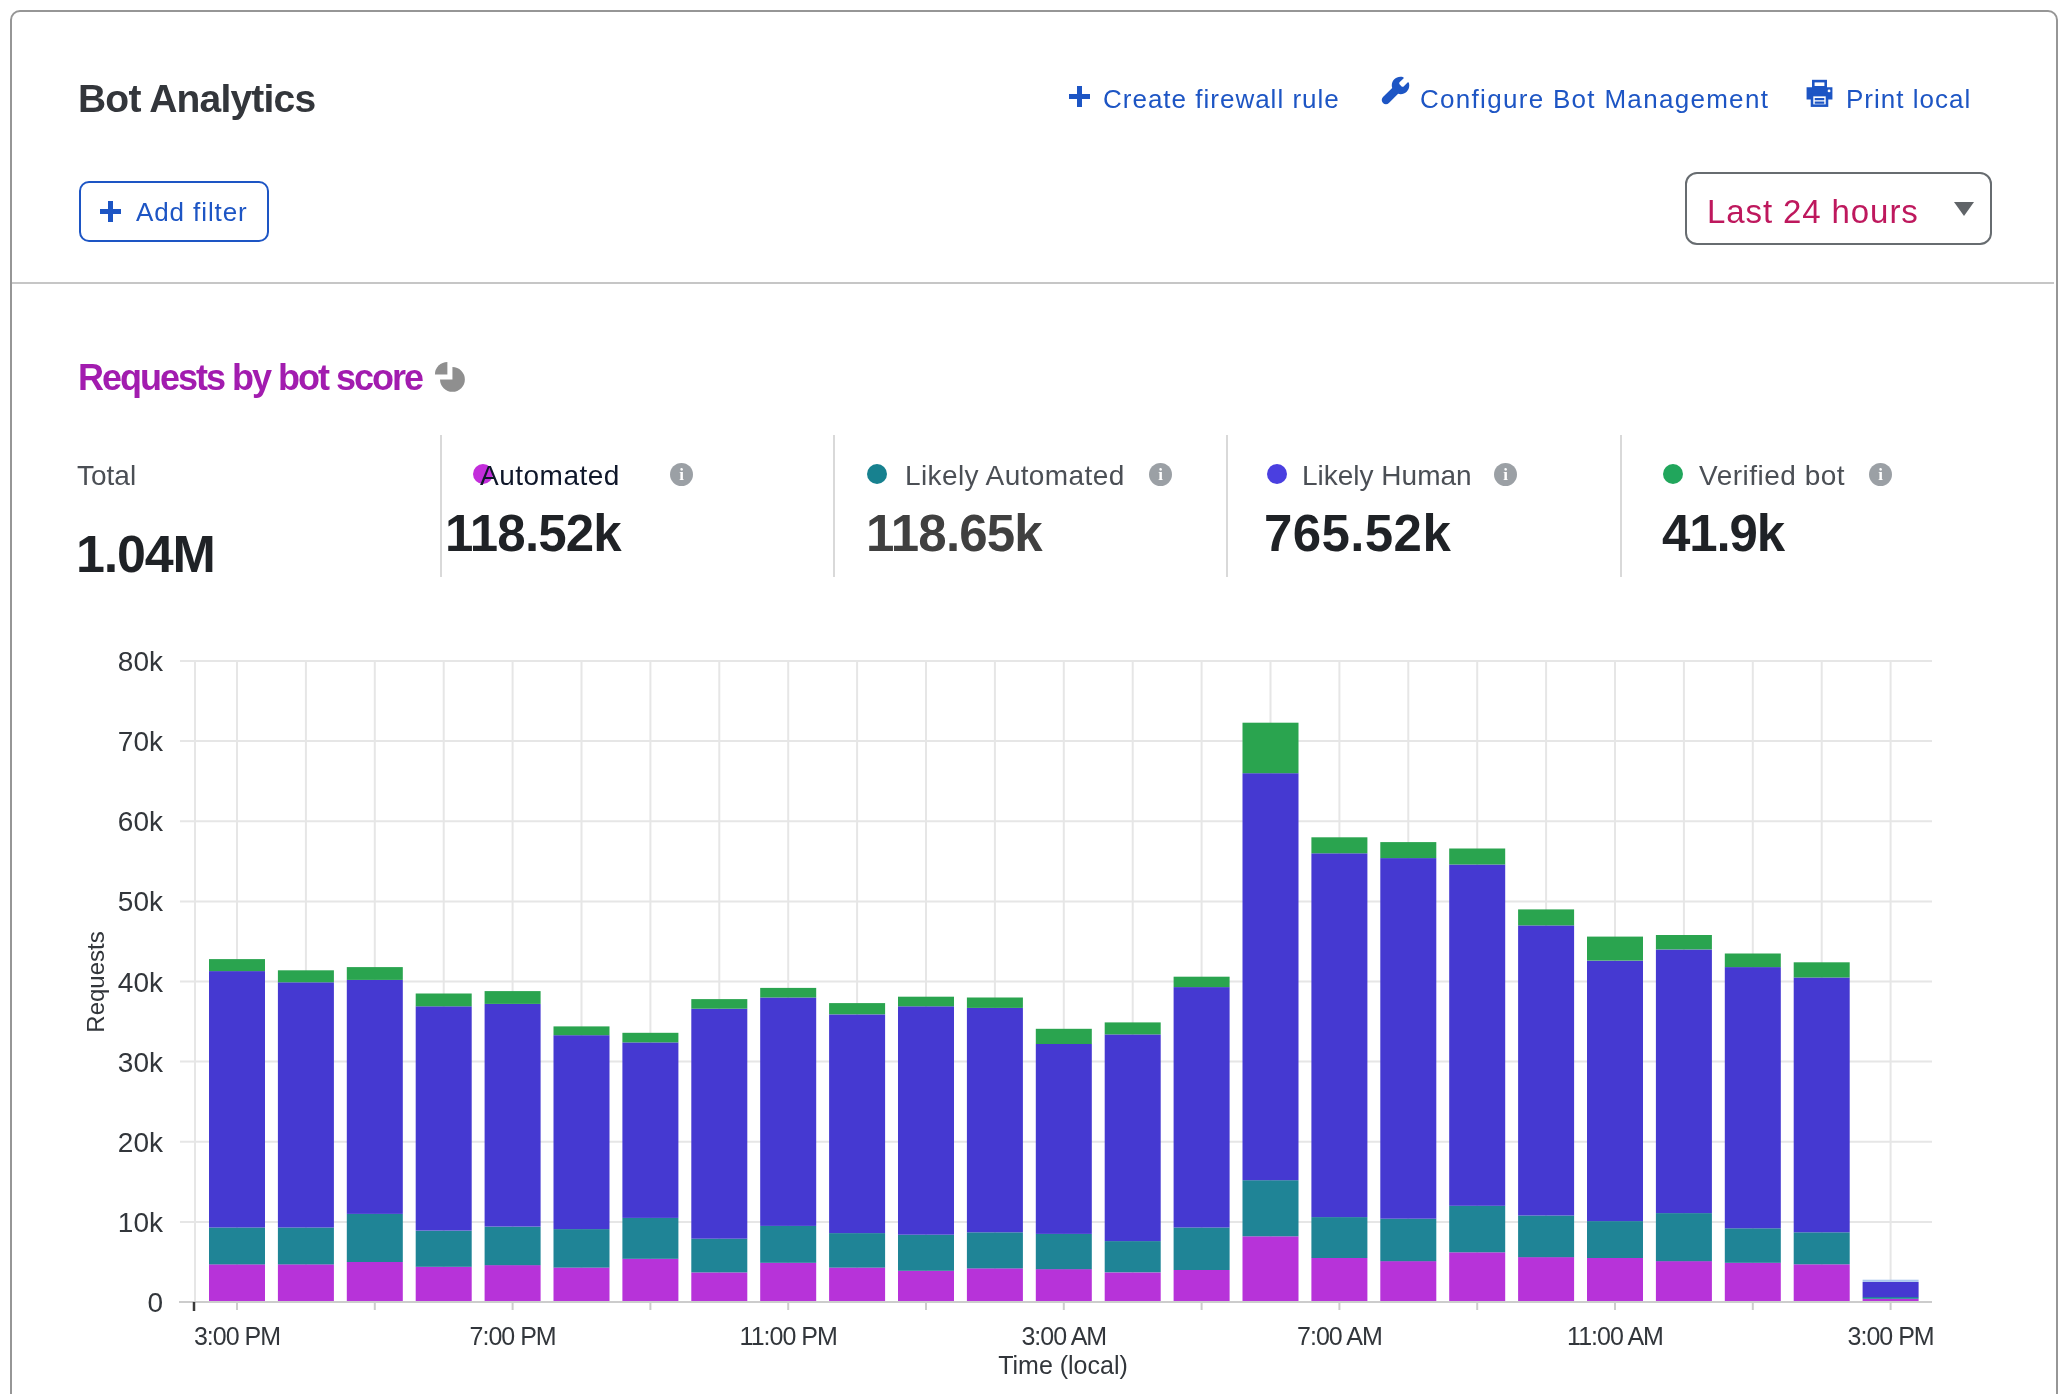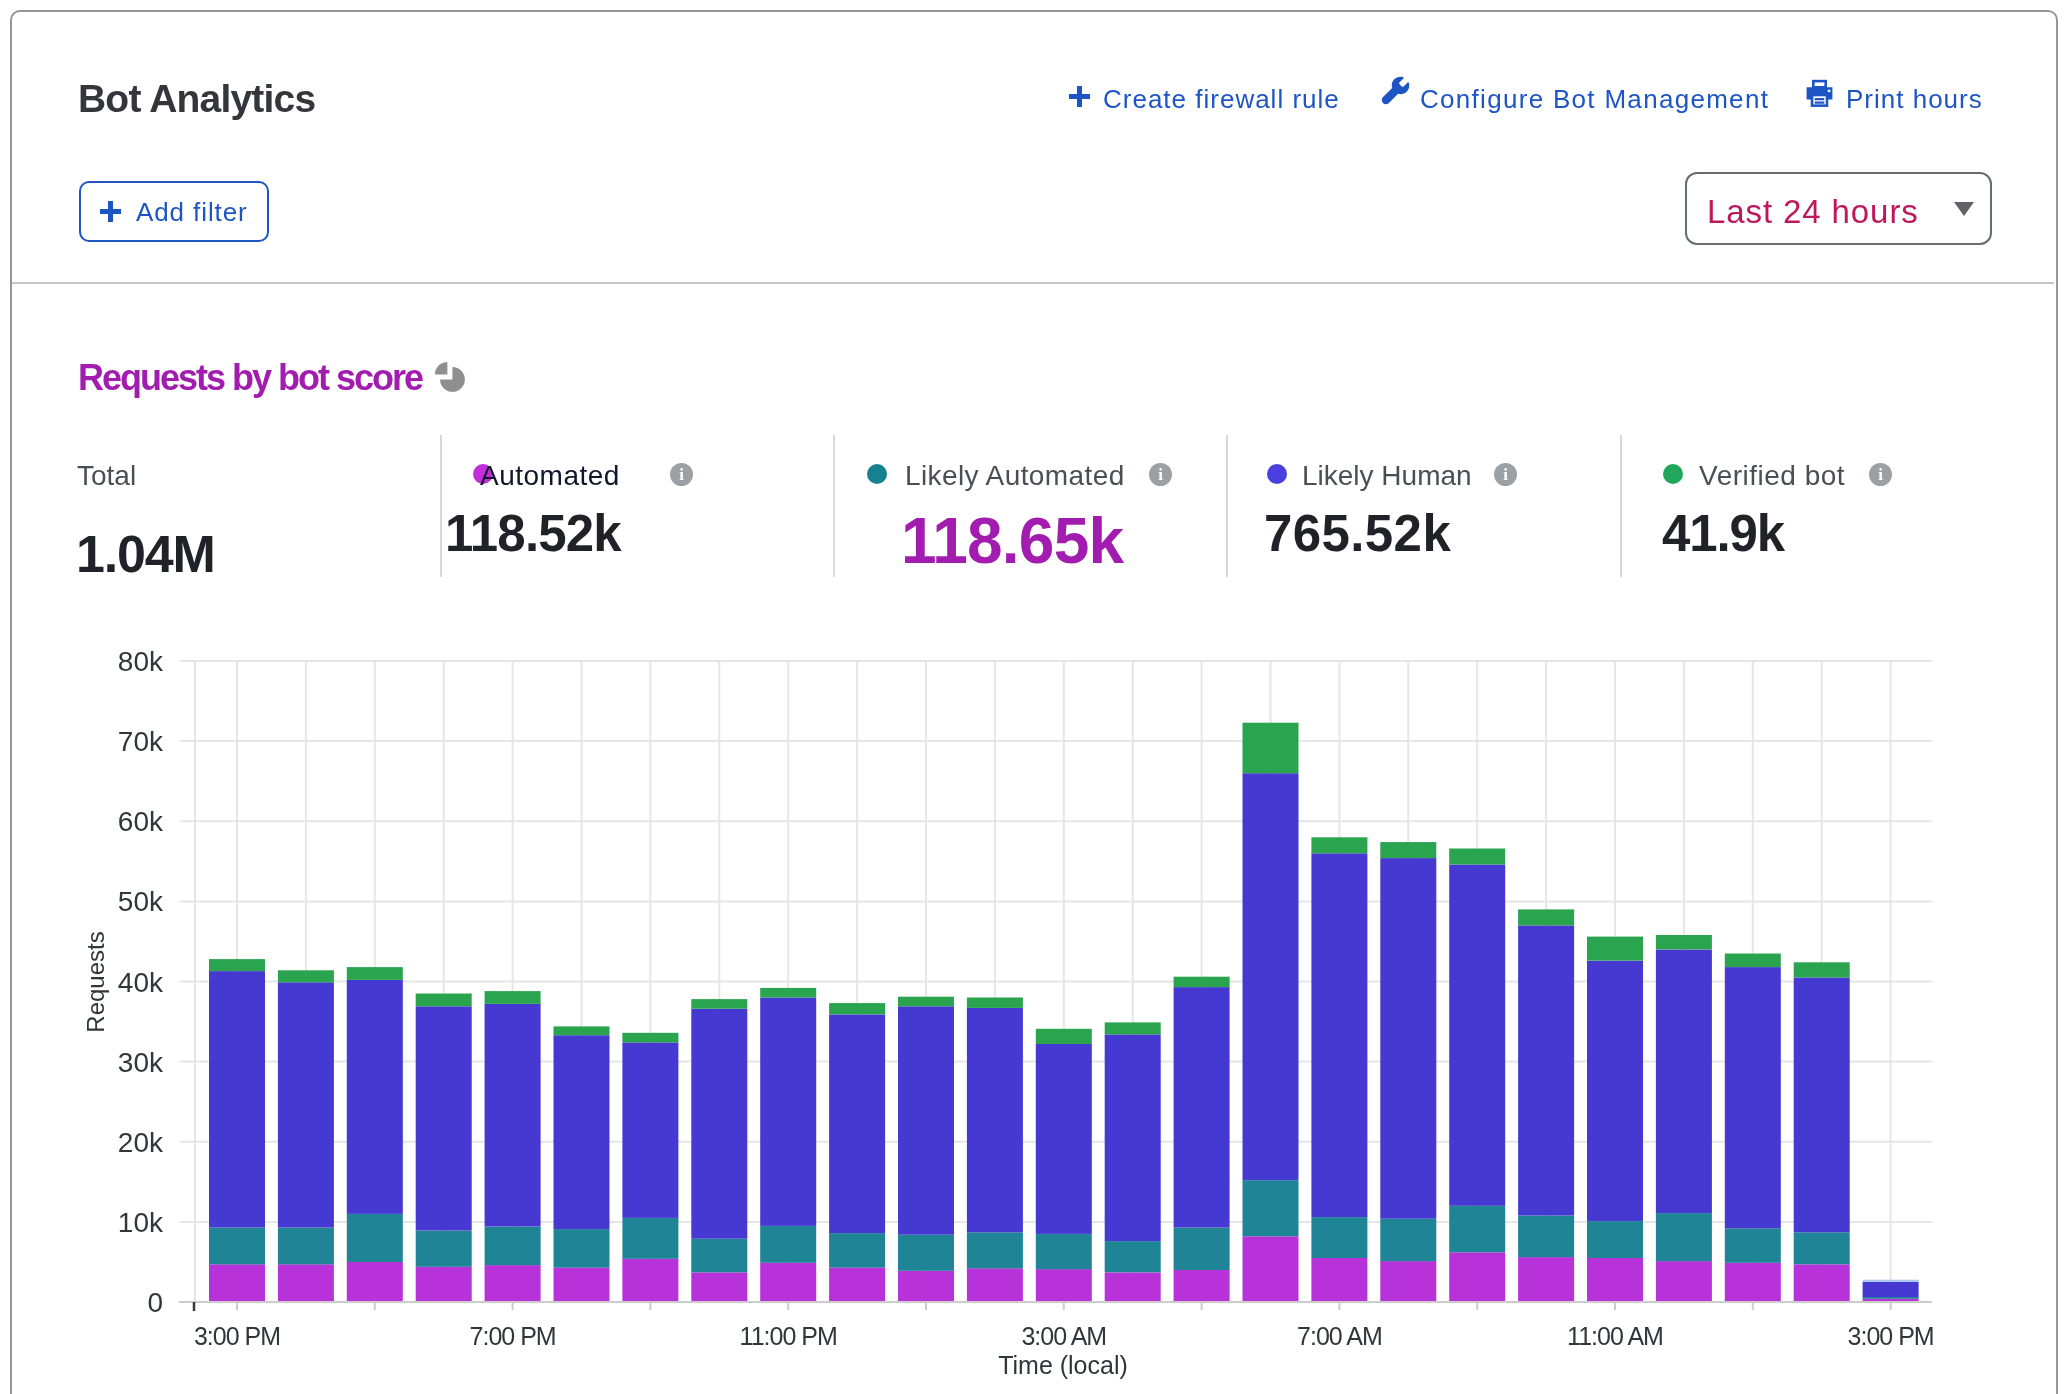--- a/index.html
+++ b/index.html
@@ -22,21 +22,21 @@
     <path fill="#1d55c4" d="M21.7 6.4c-.1-.4-.6-.5-.9-.2l-2.7 2.7c-.5.5-1.3.5-1.8 0l-1.2-1.2c-.5-.5-.5-1.3 0-1.8l2.7-2.7c.3-.3.2-.8-.2-.9C17 2.1 16.3 2 15.6 2c-3.5 0-6.3 2.8-6.3 6.3 0 .6.1 1.2.3 1.8L2.9 16.8c-1.2 1.2-1.2 3.1 0 4.3s3.1 1.2 4.3 0l6.7-6.7c.6.2 1.2.3 1.8.3 3.5 0 6.3-2.8 6.3-6.3 0-.7-.1-1.4-.3-2z"></path>
   </svg>
 <div class="abs" style="left:1420px;top:84px;font-size:26px;color:#1d55c4;letter-spacing:1.3px;">Configure Bot Management</div>
 <svg width="31" height="31" viewBox="0 0 24 24" style="position:absolute;left:1804px;top:78px;">
 <rect x="7.2" y="2.4" width="9.6" height="4.8" fill="#fff" stroke="#1d55c4" stroke-width="2"></rect>
 <path fill="#1d55c4" d="M2 7.2h20v9.4h-4.2v-3.4H6.2v3.4H2z"></path>
 <rect x="6.2" y="13.2" width="11.6" height="8.2" fill="#fff" stroke="#1d55c4" stroke-width="2"></rect>
 <path d="M8.3 16.4h7.4M8.3 19h7.4" stroke="#1d55c4" stroke-width="1.8"></path>
 <circle cx="19.4" cy="10" r="1.1" fill="#fff"></circle>
   </svg>
-<div class="abs" style="left:1846px;top:84px;font-size:26px;color:#1d55c4;letter-spacing:1px;">Print hours</div>
+<div class="abs" style="left:1846px;top:84px;font-size:26px;color:#1d55c4;letter-spacing:1px;">Print local</div>
 
 <div class="abs" style="left:79px;top:181px;width:186px;height:57px;border:2px solid #1d55c4;border-radius:10px;"></div>
 <svg width="23" height="23" viewBox="0 0 23 23" style="position:absolute;left:99px;top:200px;">
     <path d="M11.5 1V22M1 11.5H22" stroke="#1d55c4" stroke-width="5"></path>
   </svg>
 <div class="abs" style="left:136px;top:197px;font-size:26px;color:#1d55c4;letter-spacing:0.9px;">Add filter</div>
 
 <div class="abs" style="left:1685px;top:172px;width:303px;height:69px;border:2px solid #676c70;border-radius:12px;"></div>
 <div class="abs" style="left:1707px;top:193px;font-size:33px;color:#be185d;letter-spacing:0.9px;">Last 24 hours</div>
 <div class="abs" style="left:1954px;top:202px;width:0;height:0;border-left:10px solid transparent;border-right:10px solid transparent;border-top:14px solid #606468;"></div>
@@ -56,21 +56,21 @@
 <div class="abs" style="left:76px;top:524px;font-size:52px;font-weight:bold;color:#1f2226;letter-spacing:-1.2px;">1.04M</div>
 
 <div style="position:absolute;left:473px;top:464px;width:20px;height:20px;border-radius:50%;background:#c32ddb;"></div>
 <div class="abs" style="left:480px;top:460px;font-size:28px;color:#0f172a;letter-spacing:0.5px;">Automated</div>
 <div style="position:absolute;left:670px;top:463px;width:23px;height:23px;border-radius:50%;background:#9ba0a5;color:#fff;text-align:center;font:bold 17px/23px 'Liberation Serif',serif;">i</div>
 <div class="abs" style="left:445px;top:504px;font-size:51px;font-weight:bold;color:#1f2226;letter-spacing:-0.8px;">118.52k</div>
 
 <div style="position:absolute;left:867px;top:464px;width:20px;height:20px;border-radius:50%;background:#17818f;"></div>
 <div class="abs" style="left:905px;top:460px;font-size:28px;color:#4b4f55;letter-spacing:0.4px;text-align:center;">Likely Automated</div>
 <div style="position:absolute;left:1149px;top:463px;width:23px;height:23px;border-radius:50%;background:#9ba0a5;color:#fff;text-align:center;font:bold 17px/23px 'Liberation Serif',serif;">i</div>
-<div class="abs" style="left:866px;top:504px;font-size:64px;font-weight:bold;color:#a21caf;letter-spacing:-0.8px;margin-left:35px;">118.65k</div>
+<div class="abs" style="left:866px;top:504px;font-size:51px;font-weight:bold;color:#404040;letter-spacing:-0.8px;">118.65k</div>
 
 <div style="position:absolute;left:1267px;top:464px;width:20px;height:20px;border-radius:50%;background:#4a3fe0;"></div>
 <div class="abs" style="left:1302px;top:460px;font-size:28px;color:#4b4f55;">Likely Human</div>
 <div style="position:absolute;left:1494px;top:463px;width:23px;height:23px;border-radius:50%;background:#9ba0a5;color:#fff;text-align:center;font:bold 17px/23px 'Liberation Serif',serif;">i</div>
 <div class="abs" style="left:1264px;top:504px;font-size:51px;font-weight:bold;color:#1f2226;letter-spacing:0.4px;">765.52k</div>
 
 <div style="position:absolute;left:1663px;top:464px;width:20px;height:20px;border-radius:50%;background:#21a65c;"></div>
 <div class="abs" style="left:1699px;top:460px;font-size:28px;color:#4b4f55;letter-spacing:0.5px;">Verified bot</div>
 <div style="position:absolute;left:1869px;top:463px;width:23px;height:23px;border-radius:50%;background:#9ba0a5;color:#fff;text-align:center;font:bold 17px/23px 'Liberation Serif',serif;">i</div>
 <div class="abs" style="left:1662px;top:504px;font-size:51px;font-weight:bold;color:#1f2226;letter-spacing:-1.1px;">41.9k</div>

